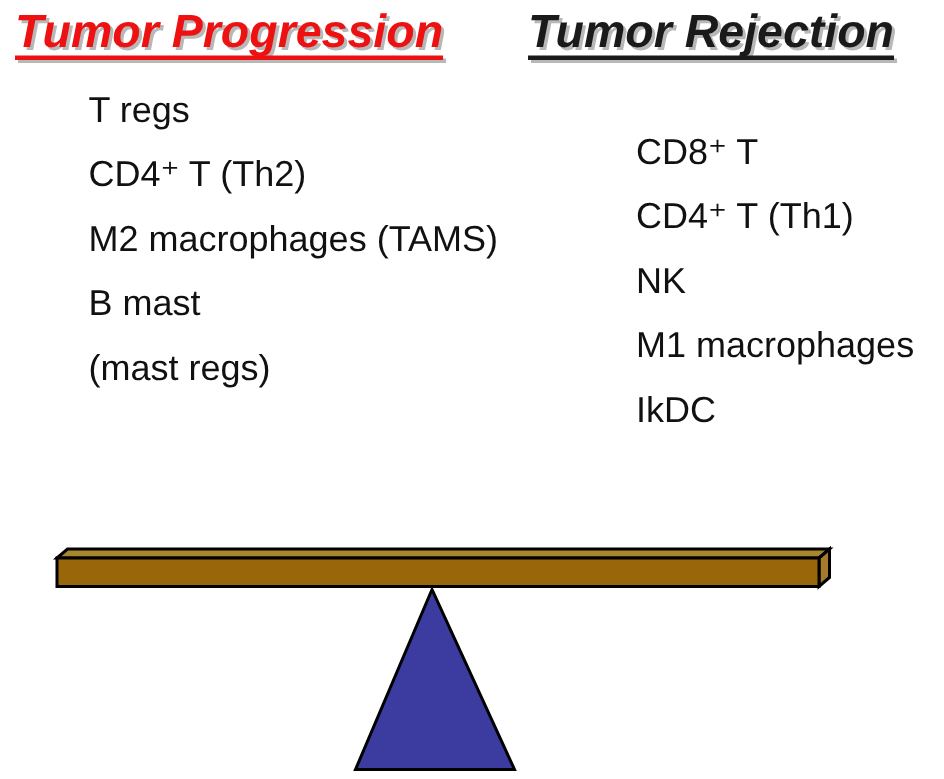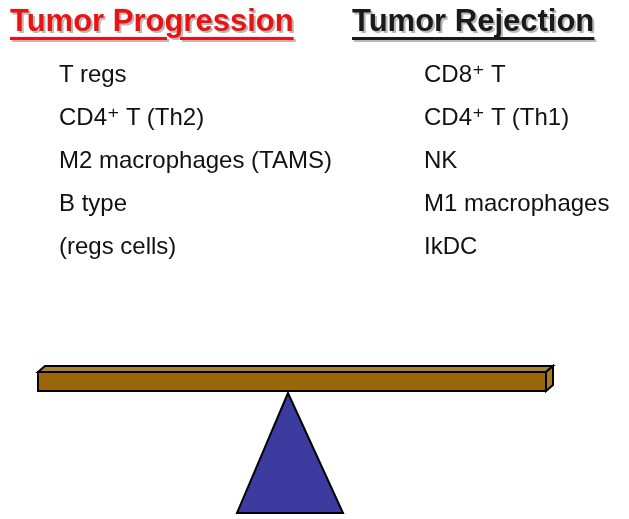--- a/index.html
+++ b/index.html
@@ -15,20 +15,21 @@
   }
   .slide {
     position: relative;
     width: 629px;
     height: 519px;
     background: #ffffff;
   }
   .title {
     position: absolute;
     margin: 0;
+    font-style: italic;
     font-weight: bold;
     font-size: 31px;
     letter-spacing: 0px;
     white-space: nowrap;
     text-decoration: underline;
     text-decoration-thickness: 3px;
     text-underline-offset: 6px;
     text-shadow: 2px 2px 0 #b8b8b8;
   }
   .title.left-title {
@@ -41,21 +42,21 @@
   }
   .cell-list {
     position: absolute;
     top: 52px;
     font-size: 24px;
     color: #111111;
     line-height: 43px;
     white-space: nowrap;
   }
   .cell-list.left-list  { left: 59px; }
-  .cell-list.right-list { left: 424px; }
+  .cell-list.right-list { left: 424px; margin-top: 28px; }
   .list-item {
     height: 43px;
   }
   .seesaw {
     position: absolute;
     left: 0;
     top: 355px;
     width: 629px;
     height: 164px;
   }
@@ -66,22 +67,22 @@
 <div class="slide">
 
   <h1 class="title left-title" style="color: rgb(238, 17, 17);">Tumor Progression</h1>
 
   <h1 class="title right-title" style="color: rgb(26, 26, 26);">Tumor Rejection</h1>
 
   <div class="cell-list left-list">
     <div class="list-item">T regs</div>
     <div class="list-item">CD4⁺ T (Th2)</div>
     <div class="list-item">M2 macrophages (TAMS)</div>
-    <div class="list-item">B type</div>
-    <div class="list-item">(regs cells)</div>
+    <div class="list-item">B mast</div>
+    <div class="list-item">(mast regs)</div>
   </div>
 
   <div class="cell-list right-list">
     <div class="list-item">CD8⁺ T</div>
     <div class="list-item">CD4⁺ T (Th1)</div>
     <div class="list-item">NK</div>
     <div class="list-item">M1 macrophages</div>
     <div class="list-item">IkDC</div>
   </div>
 

